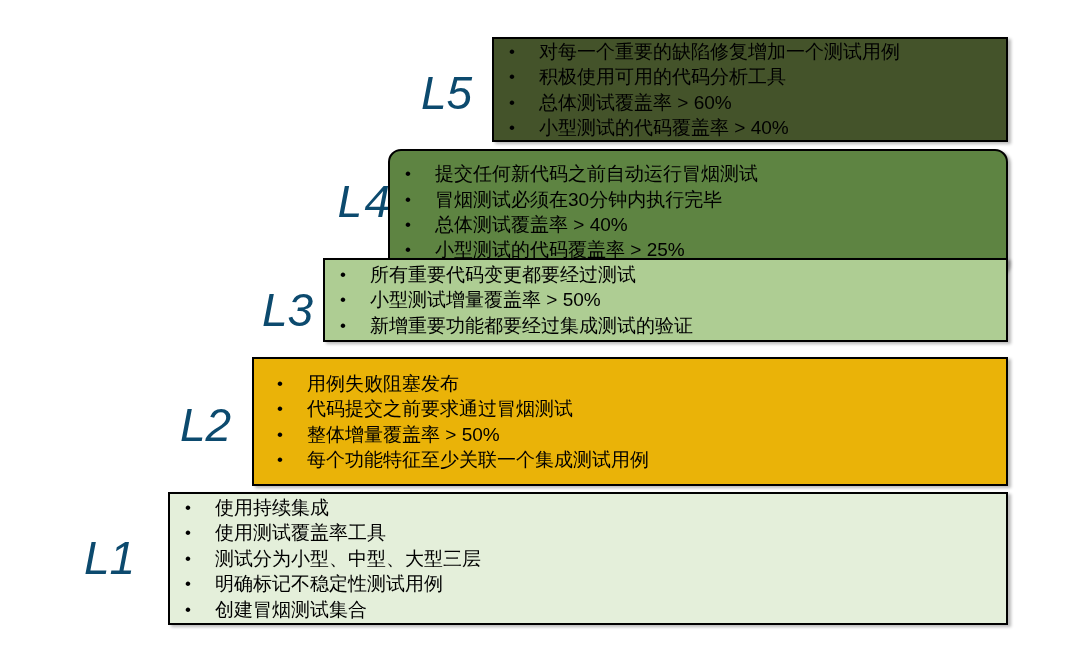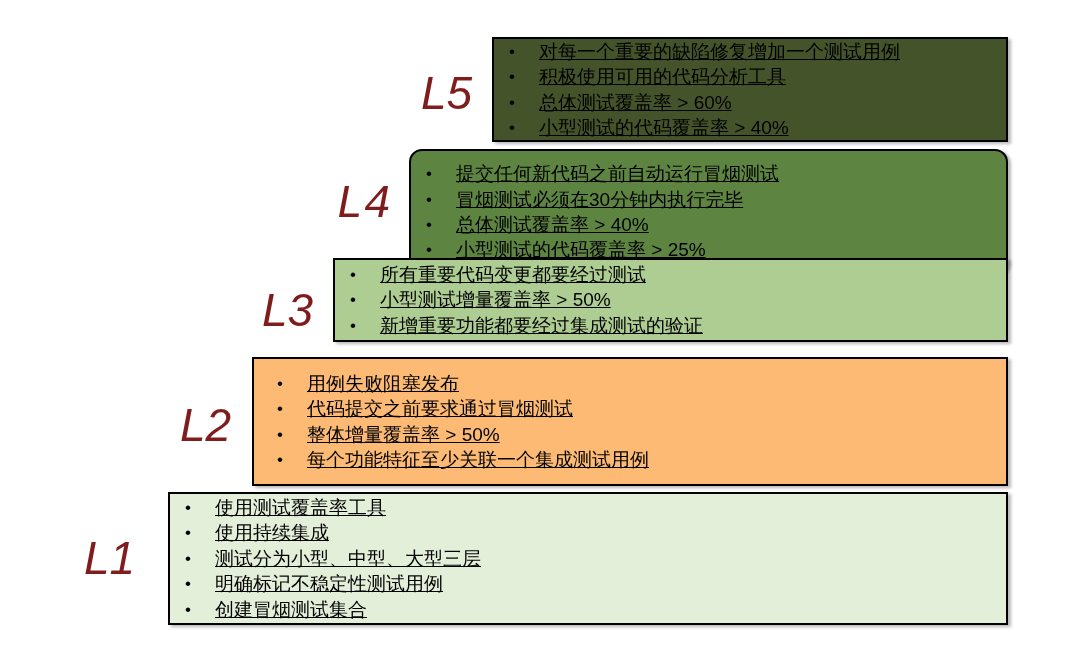--- a/index.html
+++ b/index.html
@@ -23,21 +23,20 @@
     box-shadow: 3px 2px 3px rgba(0,0,0,0.28);
     display: flex;
     flex-direction: column;
     justify-content: center;
     padding: 2px 8px 2px 12px;
   }
   .bullets {
     margin: 0;
     padding: 0;
     list-style: none;
-    text-decoration: underline;
   }
   .bullets li {
     position: relative;
     padding-left: 33px;
     font-size: 19px;
     line-height: 25.4px;
     color: #000000;
     white-space: nowrap;
   }
   .bullets li::before {
@@ -45,27 +44,27 @@
     position: absolute;
     left: 3px;
     top: 0;
     font-size: 17px;
   }
   .level-label {
     position: absolute;
     font-style: italic;
     font-size: 46px;
     line-height: 1;
-    color: #7f1d1d;
+    color: #0c4a6e;
     font-family: "Liberation Sans", "DejaVu Sans", sans-serif;
   }
   
   .box-l5 { left: 492px; top: 37px;  height: 105px; }
-  .box-l4 { left: 409px; top: 149px; height: 126px; border-radius: 13px; }
-  .box-l3 { left: 333px; top: 258px; height: 84px;  }
+  .box-l4 { left: 388px; top: 149px; height: 126px; border-radius: 13px; }
+  .box-l3 { left: 323px; top: 258px; height: 84px;  }
   .box-l2 { left: 252px; top: 357px; height: 129px; }
   .box-l1 { left: 168px; top: 492px; height: 133px; }
 
   .lbl-l5 { left: 421px; top: 70px;  }
   .lbl-l4 { left: 336px; top: 182px; font-family: Liberation Mono, monospace; }
   .lbl-l3 { left: 262px; top: 287px; }
   .lbl-l2 { left: 180px; top: 402px; }
   .lbl-l1 { left: 84px;  top: 535px; font-style: italic; }
 </style>
 </head>
@@ -96,33 +95,33 @@
   <div class="level-label lbl-l3">L3</div>
   <div class="level-box box-l3" style="background-color: rgb(174, 205, 147);">
     <ul class="bullets">
       <li>所有重要代码变更都要经过测试</li>
       <li>小型测试增量覆盖率 &gt; 50%</li>
       <li>新增重要功能都要经过集成测试的验证</li>
     </ul>
   </div>
 
   <div class="level-label lbl-l2">L2</div>
-  <div class="level-box box-l2" style="background-color: #fdba74; padding-left: 20px;">
+  <div class="level-box box-l2" style="background-color: #eab308; padding-left: 20px;">
     <ul class="bullets">
       <li>用例失败阻塞发布</li>
       <li>代码提交之前要求通过冒烟测试</li>
       <li>整体增量覆盖率 &gt; 50%</li>
       <li>每个功能特征至少关联一个集成测试用例</li>
     </ul>
   </div>
 
   <div class="level-label lbl-l1">L1</div>
   <div class="level-box box-l1" style="background-color: rgb(228, 239, 218);">
     <ul class="bullets">
+      <li>使用持续集成</li>
       <li>使用测试覆盖率工具</li>
-      <li>使用持续集成</li>
       <li>测试分为小型、中型、大型三层</li>
       <li>明确标记不稳定性测试用例</li>
       <li>创建冒烟测试集合</li>
     </ul>
   </div>
 
 </div>
 
 </body></html>

